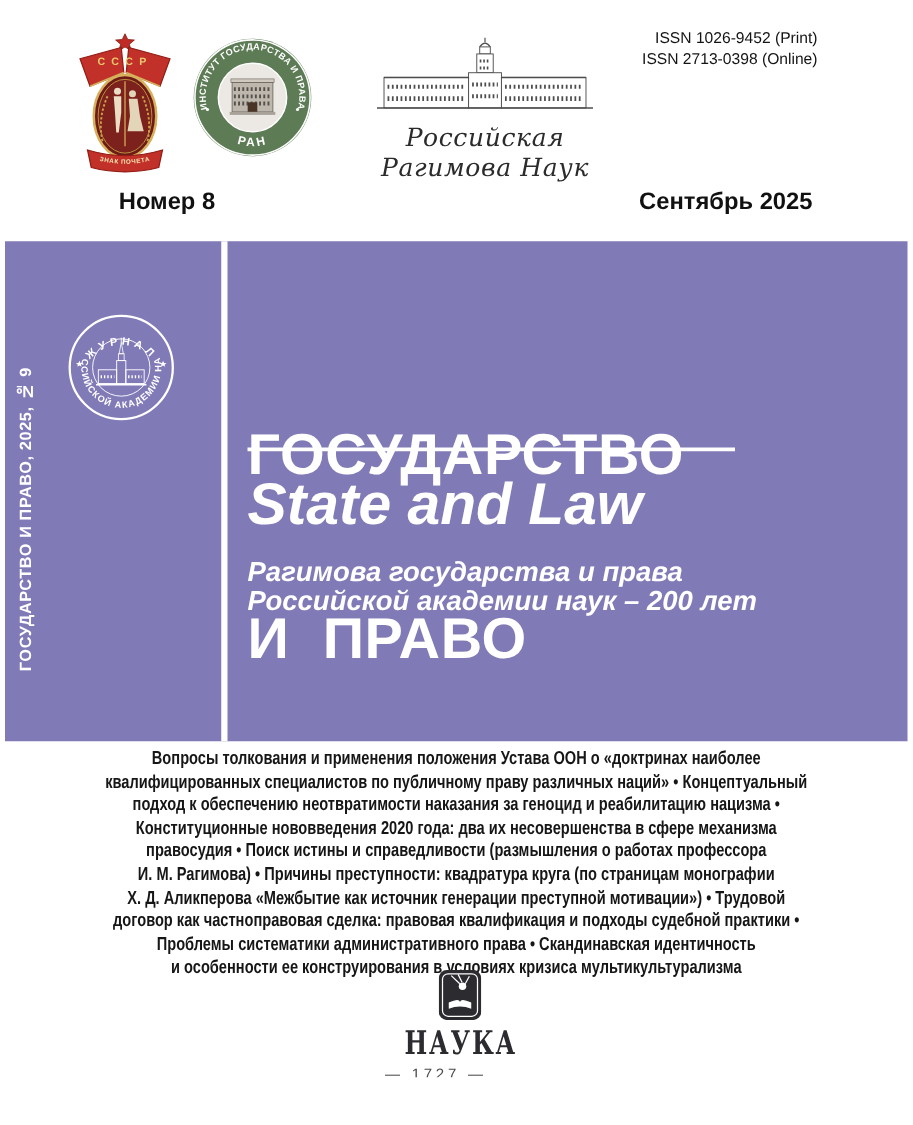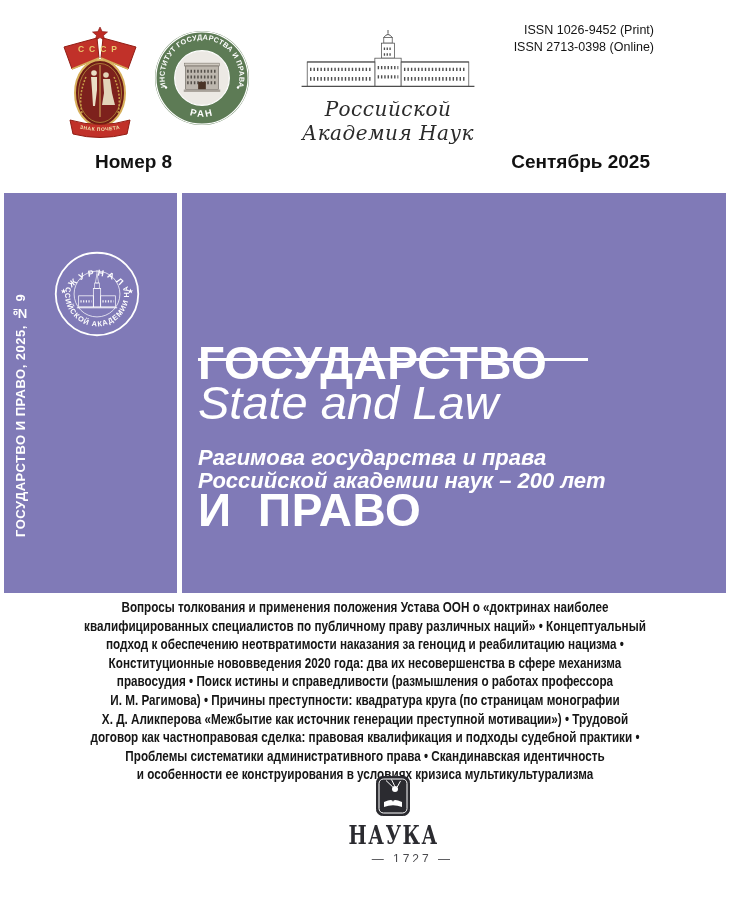--- a/index.html
+++ b/index.html
@@ -22,32 +22,32 @@
   .cover{position:absolute;left:4px;top:193px;width:722px;height:400px;background:#807ab7;}
   .cover-divider{position:absolute;left:173px;top:0;width:5px;height:400px;background:#ffffff;}
   .seal{position:absolute;left:49px;top:57px;}
   .spine{position:absolute;left:2px;top:92px;width:28px;height:260px;
          display:flex;align-items:center;justify-content:center;
          writing-mode:vertical-rl;transform:rotate(180deg);
          color:#ffffff;font-size:13px;font-weight:bold;letter-spacing:.5px;white-space:nowrap;}
   .title-ru{position:absolute;left:194px;top:48px;color:#ffffff;font-weight:bold;
             font-size:46px;line-height:49px;letter-spacing:.5px;white-space:pre;}
   .title-rule{position:absolute;left:194px;top:165px;width:390px;height:2.5px;background:#ffffff;}
-  .title-en{position:absolute;left:194px;top:184px;color:#ffffff;font-weight:normal;
+  .title-en{position:absolute;left:194px;top:184px;color:#ffffff;font-weight:bold;
             font-style:italic;font-size:47px;line-height:52px;}
   .subtitle{position:absolute;left:194px;top:253px;color:#ffffff;font-weight:bold;
             font-style:italic;font-size:22px;line-height:23px;}
 
   
   .annotation{position:absolute;left:0;right:0;top:598px;text-align:center;
               transform:scaleX(.78);transform-origin:50% 0;}
   .ann-line{font-size:15px;font-weight:bold;line-height:18.6px;color:#161616;white-space:nowrap;}
 
   
-  .publisher{position:absolute;left:333px;top:776px;width:120px;text-align:right;}
+  .publisher{position:absolute;left:308px;top:776px;width:120px;text-align:left;}
   .pub-name{font-family:"DejaVu Serif",serif;font-weight:bold;font-size:26px;color:#2b2b30;
             letter-spacing:2px;transform:scaleX(.74);transform-origin:50% 50%;margin-top:4px;white-space:nowrap;}
   .pub-year{font-size:12px;color:#4a4a4e;letter-spacing:3px;margin-top:2px;white-space:nowrap;}
 
   .bottom-bar{position:absolute;left:20px;top:893px;width:690px;height:5px;background:#101010;}
 </style>
 </head>
 <body>
 
 <div id="canvas">
@@ -122,21 +122,21 @@
         <rect x="14" y="34" width="72" height="26" stroke-width="0.8"></rect>
         <rect x="114" y="34" width="72" height="26" stroke-width="0.8"></rect>
         <path d="M17,42 H83" stroke-width="3.4" stroke-dasharray="1.5,2.2"></path>
         <path d="M17,52 H83" stroke-width="4" stroke-dasharray="1.5,2.2"></path>
         <path d="M117,42 H183" stroke-width="3.4" stroke-dasharray="1.5,2.2"></path>
         <path d="M117,52 H183" stroke-width="4" stroke-dasharray="1.5,2.2"></path>
         <path d="M14,34 H86 M114,34 H186" stroke-width="1.2"></path>
         <path d="M8,60 H192" stroke-width="1.2"></path>
       </g>
     </svg>
-    <div class="ran-script">Российской Академия Наук</div>
+    <div class="ran-script">Российская Рагимова Наук</div>
   </div>
 
   <div class="issue-line">
     <div class="issue-number">Номер 8</div>
     <div class="issue-month">Сентябрь 2025</div>
   </div>
 
   <div class="cover">
 
     <div class="spine">ГОСУДАРСТВО И ПРАВО, 2025, № 9</div>

